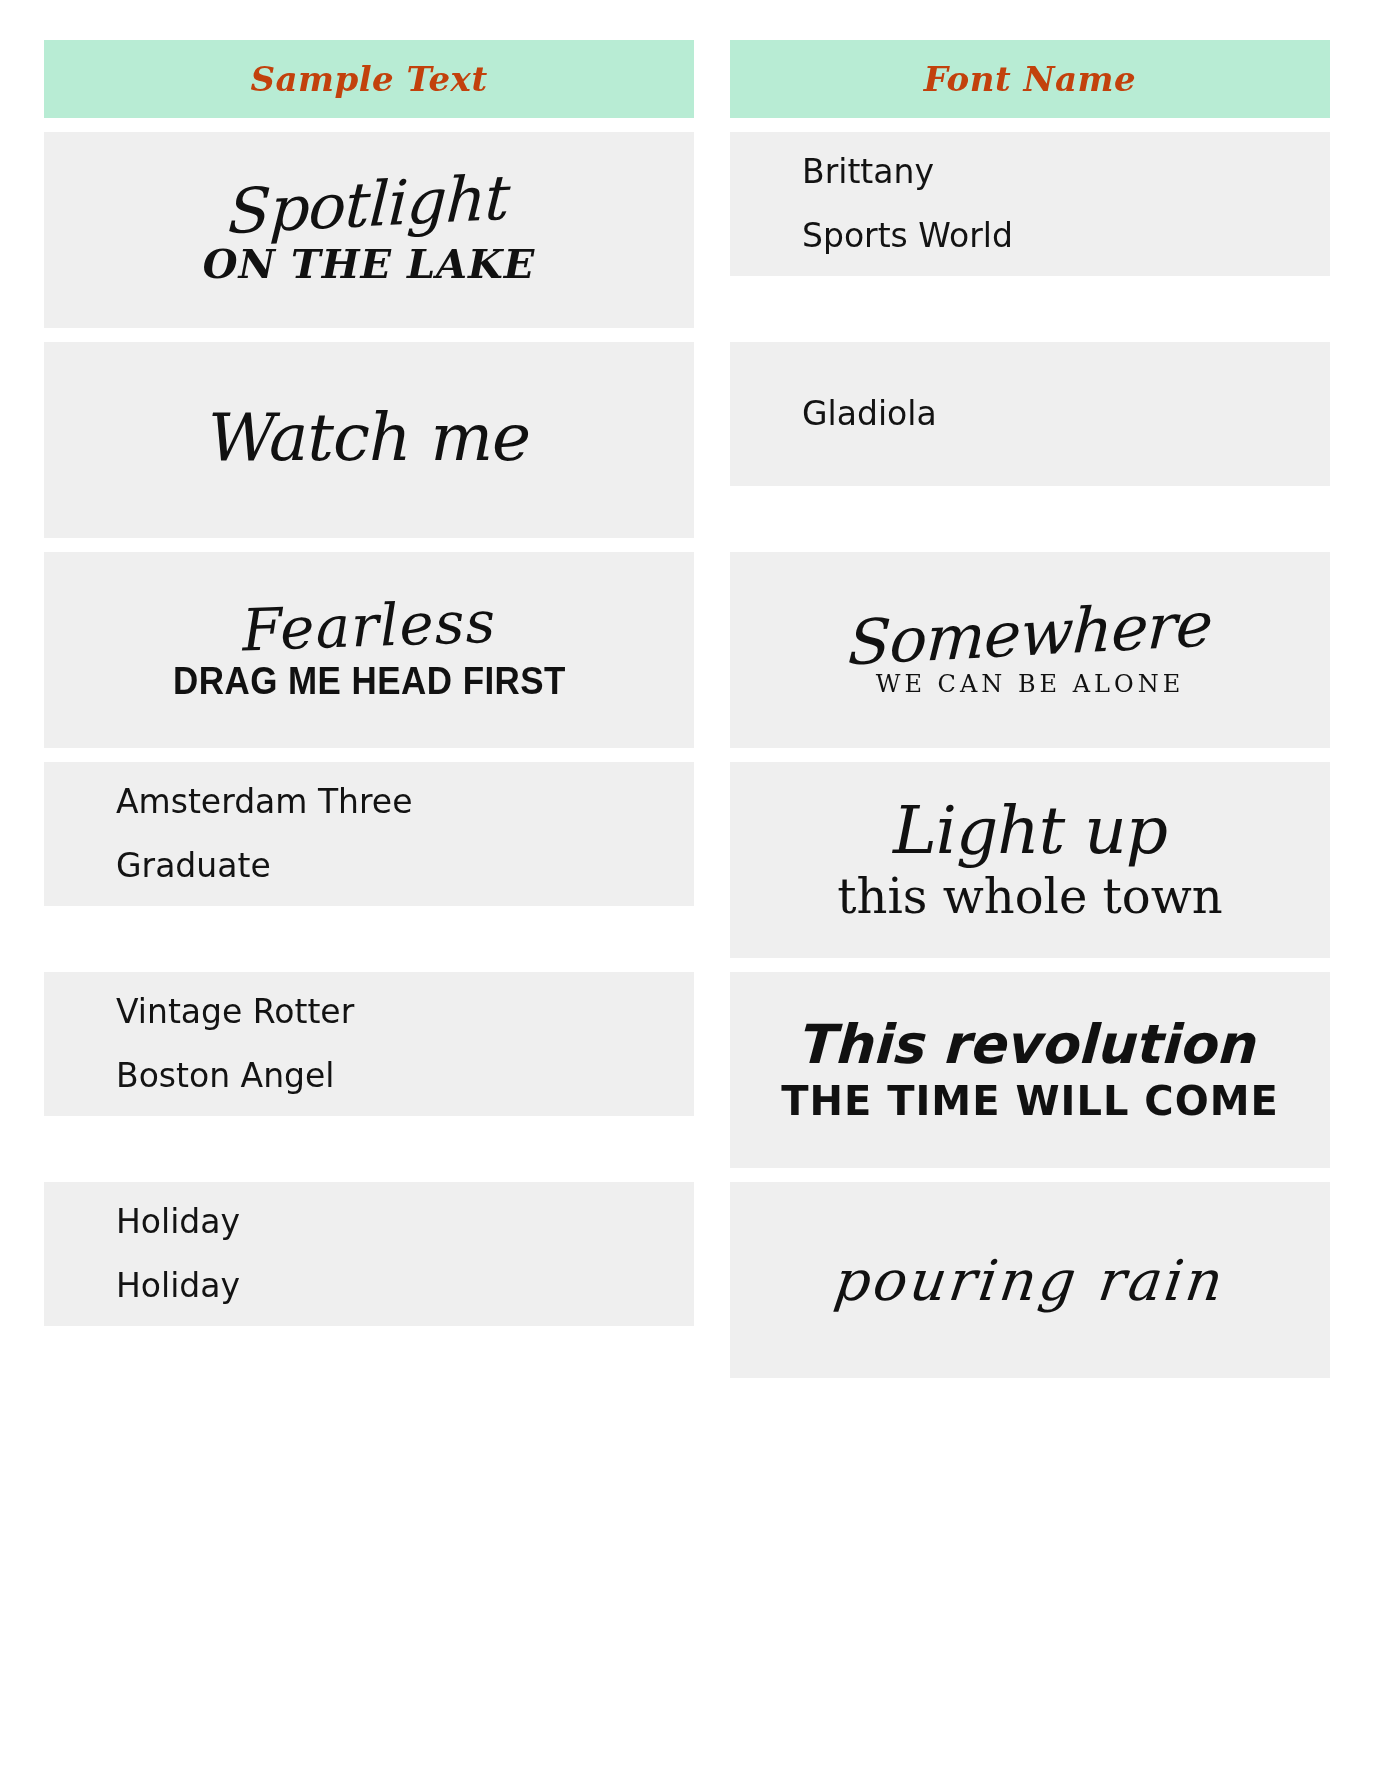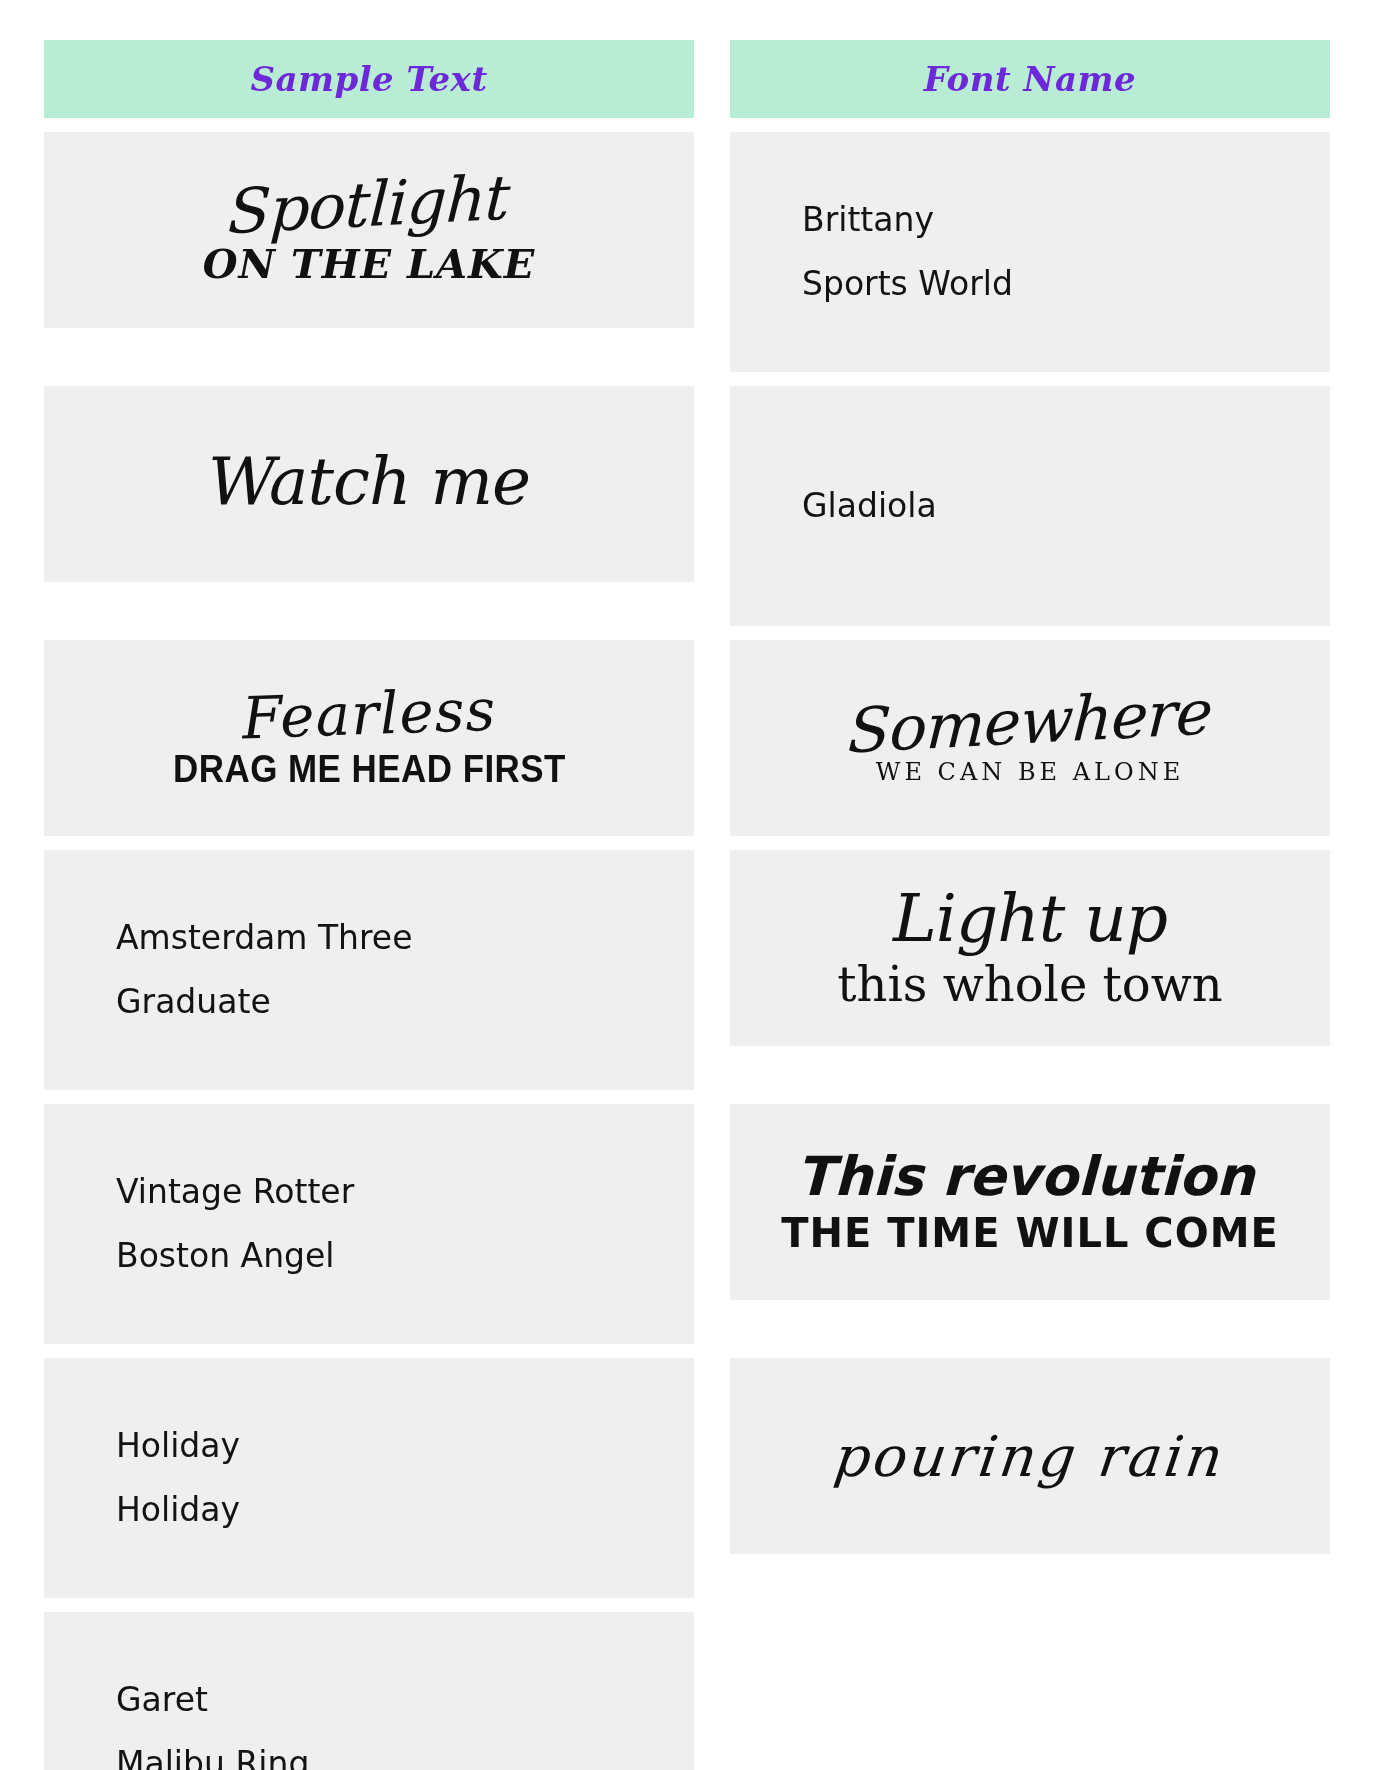--- a/index.html
+++ b/index.html
@@ -36,38 +36,38 @@
     display: flex;
     align-items: center;
     justify-content: center;
   }
   .head-cell .head-text {
     font-family: "DejaVu Serif", serif;
     font-weight: bold;
     font-style: italic;
     font-size: 34px;
     letter-spacing: 0.5px;
-    color: #6d28d9;
+    color: #c2410c;
   }
 
   .sample-cell {
     background: #efefef;
     height: 196px;
     display: flex;
     flex-direction: column;
     align-items: center;
     justify-content: center;
     overflow: hidden;
     padding: 4px 10px;
     box-sizing: border-box;
   }
 
   .name-cell {
     background: #efefef;
-    height: 240px;
+    height: 144px;
     display: flex;
     flex-direction: column;
     justify-content: center;
     gap: 28px;
     padding-left: 72px;
     box-sizing: border-box;
   }
   .name-line {
     font-family: "DejaVu Sans", sans-serif;
     font-size: 33px;
@@ -225,19 +225,15 @@
       <div class="s-hand-caps line-bottom">THE TIME WILL COME</div>
     </div>
     <div class="name-cell">
       <div class="name-line">Holiday</div>
       <div class="name-line">Holiday</div>
     </div>
 
     <div class="sample-cell">
       <div class="s-thin-script-wide line-bottom">pouring rain</div>
     </div>
-    <div class="name-cell">
-      <div class="name-line">Garet</div>
-      <div class="name-line">Malibu Ring</div>
-    </div>
 
   </div>
 </div>
 
 </body></html>

